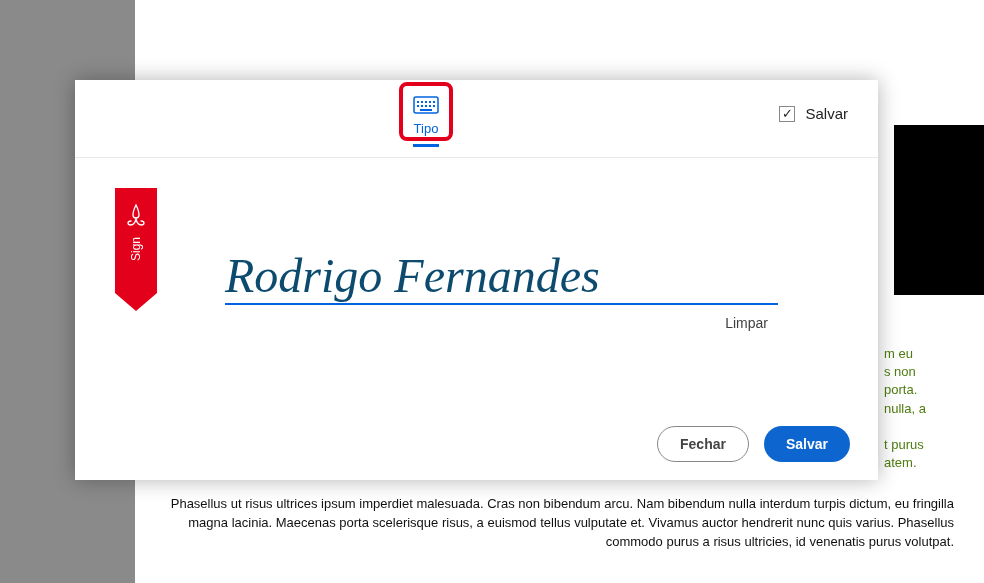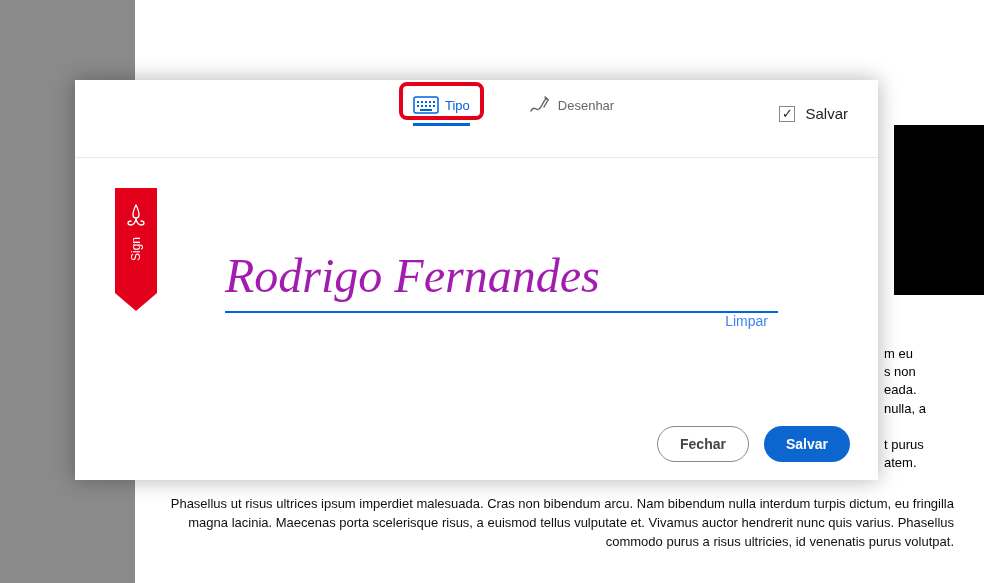--- a/index.html
+++ b/index.html
@@ -60,20 +60,21 @@
     }
     
     .tabs {
       display: flex;
       gap: 40px;
       margin-left: 300px;
     }
     
     .tab {
       display: flex;
+      flex-direction: column;
       align-items: center;
       gap: 6px;
       padding: 5px 8px 10px 8px;
       cursor: pointer;
       position: relative;
       color: #666;
       font-size: 13px;
     }
     
     .tab.active {
@@ -171,28 +172,28 @@
     }
     
     .signature-area {
       margin: 70px 60px 0 110px;
     }
     
     .signature-text {
       font-family: "Brush Script MT", "Lucida Handwriting", cursive;
       font-size: 48px;
       font-style: italic;
-      color: #a21caf;
-      padding-bottom: 8px;
+      color: #0c4a6e;
       border-bottom: 2px solid #0064e1;
     }
     
     .clear-link {
       text-align: right;
-      color: #3b82f6;
+      margin-top: 10px;
+      color: #404040;
       font-size: 14px;
       cursor: pointer;
       padding-right: 10px;
     }
     
     .dialog-footer {
       display: flex;
       justify-content: flex-end;
       gap: 15px;
       padding: 18px 28px;
@@ -226,31 +227,31 @@
     }
     
     .bg-text-right {
       position: absolute;
       right: 0;
       top: 345px;
       width: 100px;
       text-align: left;
       font-size: 13px;
       line-height: 1.4;
-      color: #000000;
+      color: #4d7c0f;
     }
   </style>
 </head>
 <body>
 
 <div class="bg-document">
   <div class="bg-text-right">
     <span>m eu</span><br>
     <span>s non</span><br>
-    <span>eada.</span><br>
+    <span>porta.</span><br>
     <span>nulla, a</span><br><br>
     <span>t purus</span><br>
     <span>atem.</span>
   </div>
   <p class="bg-text" style="margin-top:155px;">Phasellus ut risus ultrices ipsum imperdiet malesuada. Cras non bibendum arcu. Nam bibendum nulla interdum turpis dictum, eu fringilla magna lacinia. Maecenas porta scelerisque risus, a euismod tellus vulputate et. Vivamus auctor hendrerit nunc quis varius. Phasellus commodo purus a risus ultricies, id venenatis purus volutpat.</p>
 </div>
 
 <div class="bg-document-dark"></div>
 
 <div class="dialog">
@@ -271,29 +272,20 @@
             <rect x="8" y="9" width="2" height="2" fill="#0064e1"></rect>
             <rect x="12" y="9" width="2" height="2" fill="#0064e1"></rect>
             <rect x="16" y="9" width="2" height="2" fill="#0064e1"></rect>
             <rect x="20" y="9" width="2" height="2" fill="#0064e1"></rect>
             <rect x="7" y="13" width="12" height="2" fill="#0064e1"></rect>
           </svg>
         </div>
         <span>Tipo</span>
       </div>
 
-      <div class="tab">
-        <div class="tab-icon">
-          <svg width="22" height="20" viewBox="0 0 22 20">
-            <path d="M 3 16 Q 5 12 8 14 Q 11 16 14 10 L 18 3 L 20 5 L 16 12" fill="none" stroke="#666" stroke-width="1.5" stroke-linecap="round"></path>
-            <path d="M 17 2 L 20 5" stroke="#666" stroke-width="1.5" stroke-linecap="round"></path>
-          </svg>
-        </div>
-        <span>Desenhar</span>
-      </div>
 
     </div>
 
     <div class="save-check">
       <div class="checkbox">✓</div>
       <span>Salvar</span>
     </div>
   </div>
 
   <div class="dialog-body">

